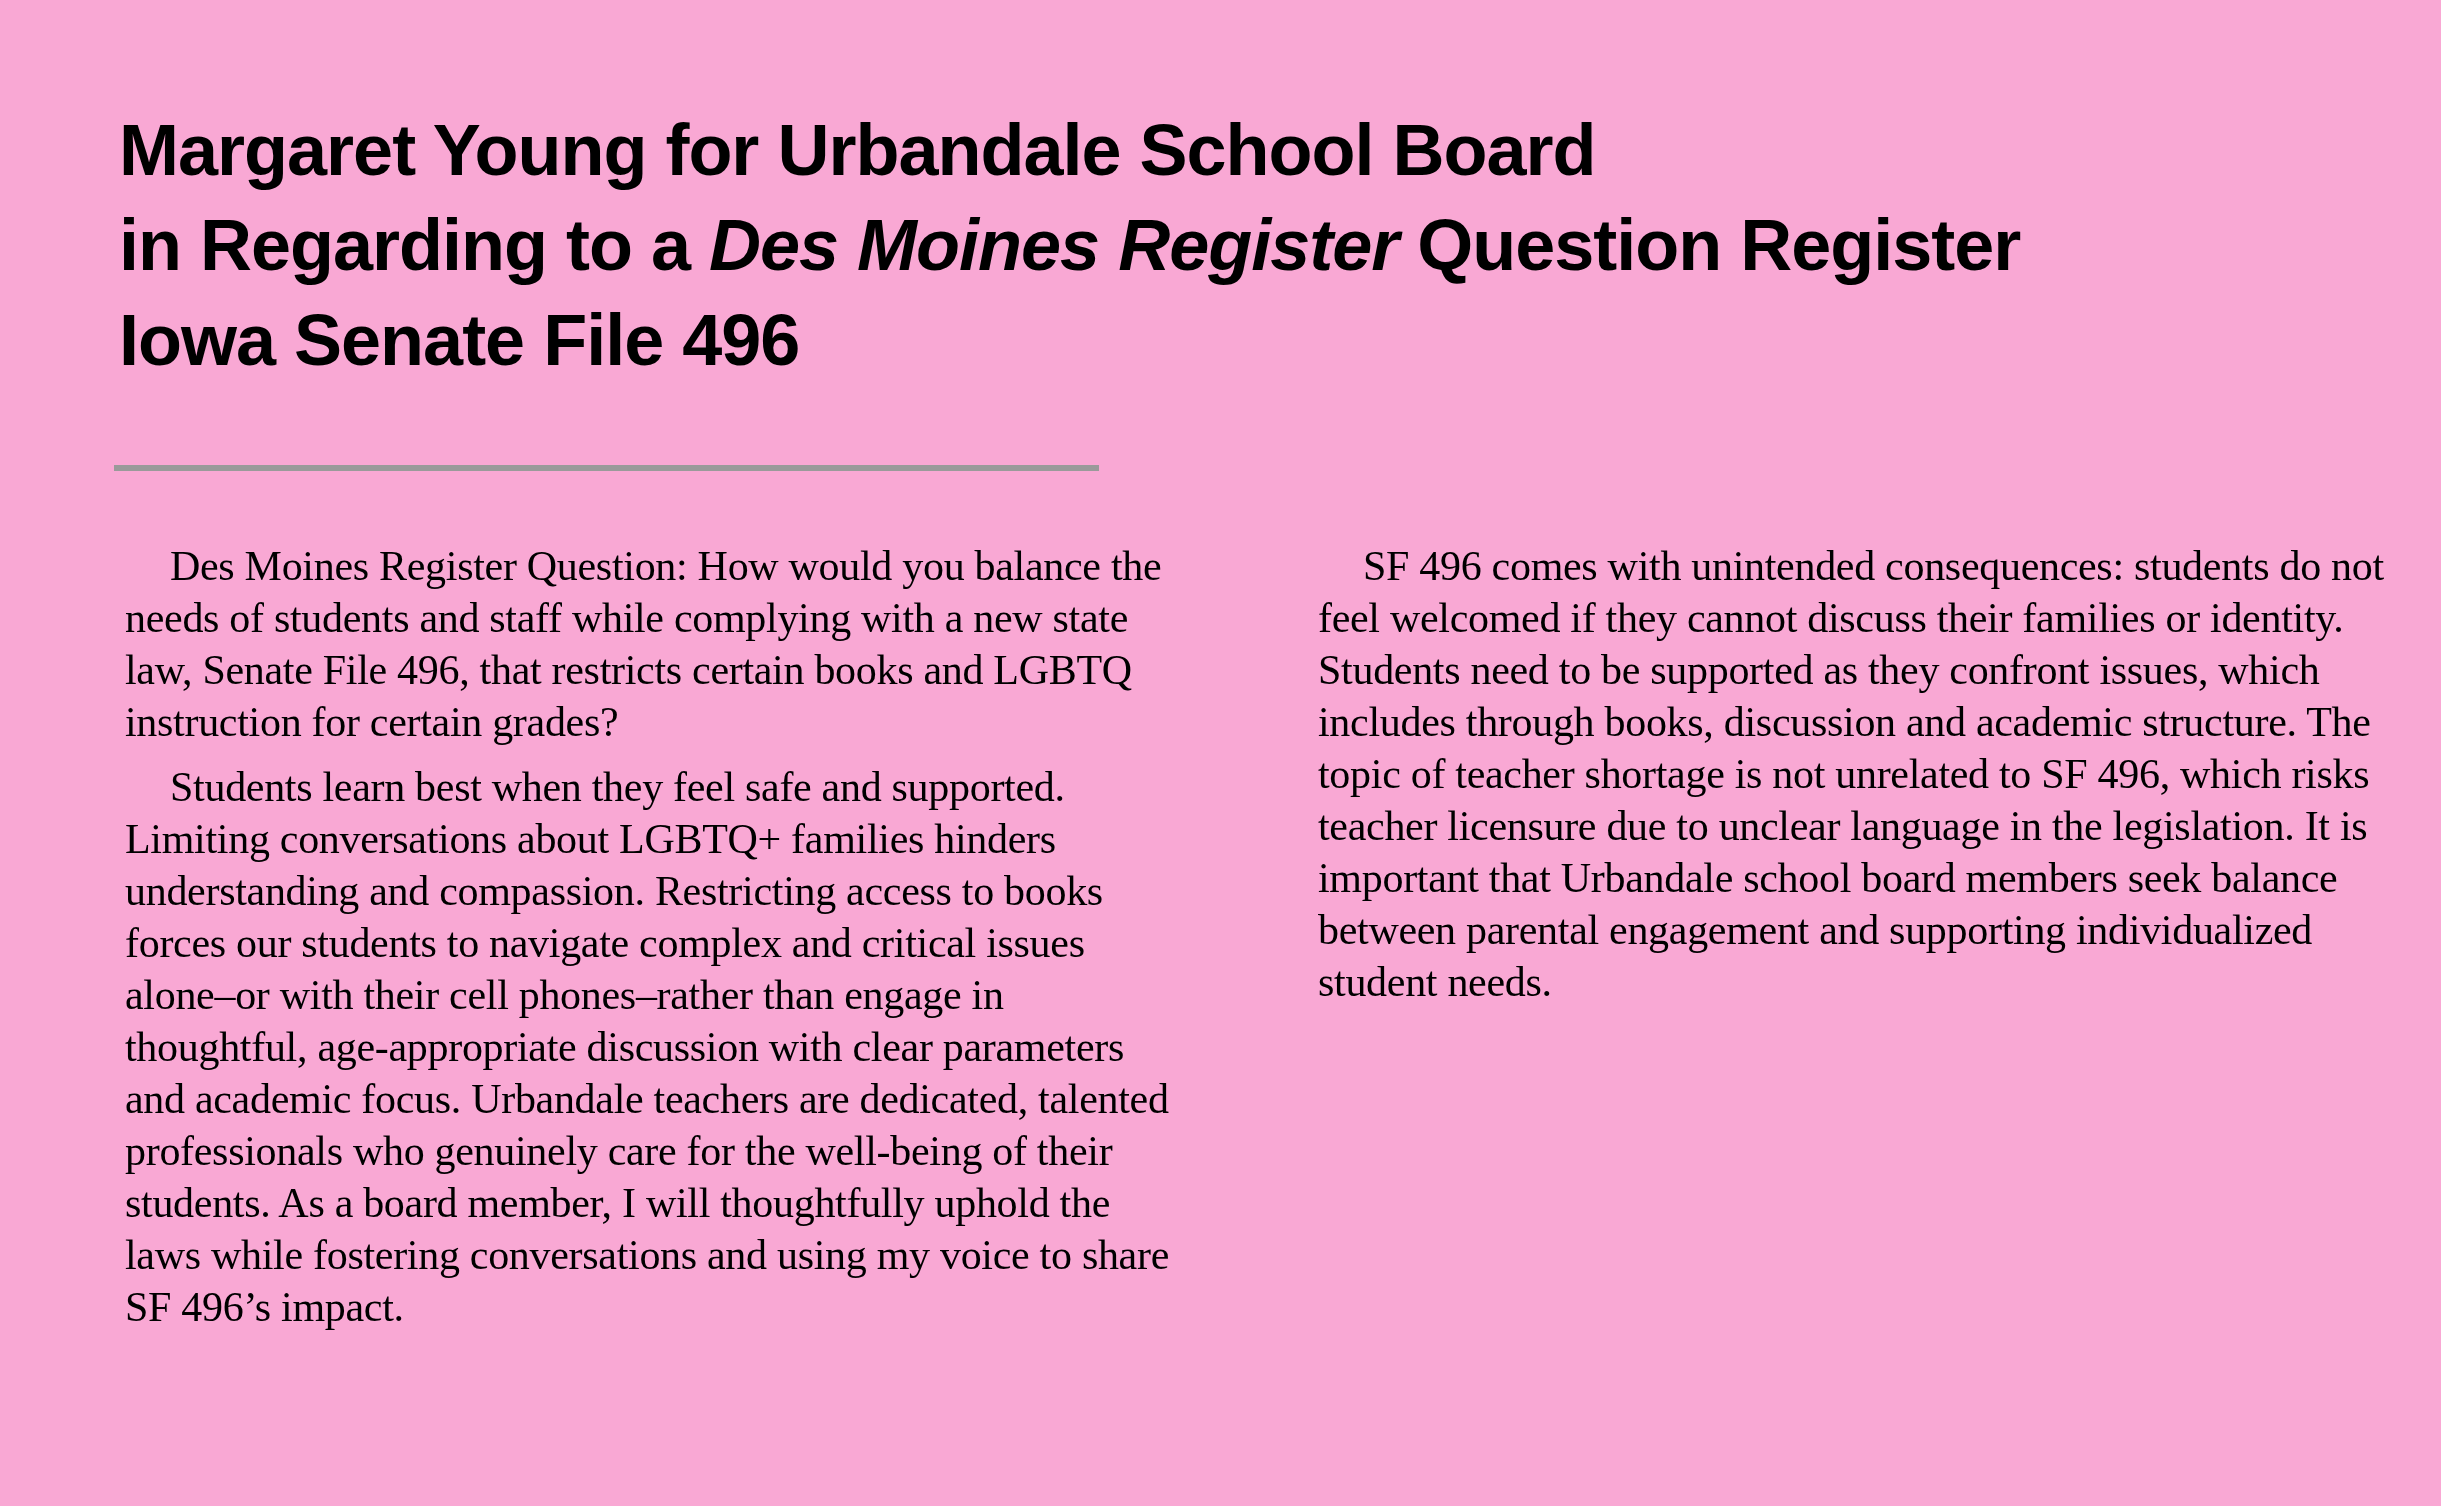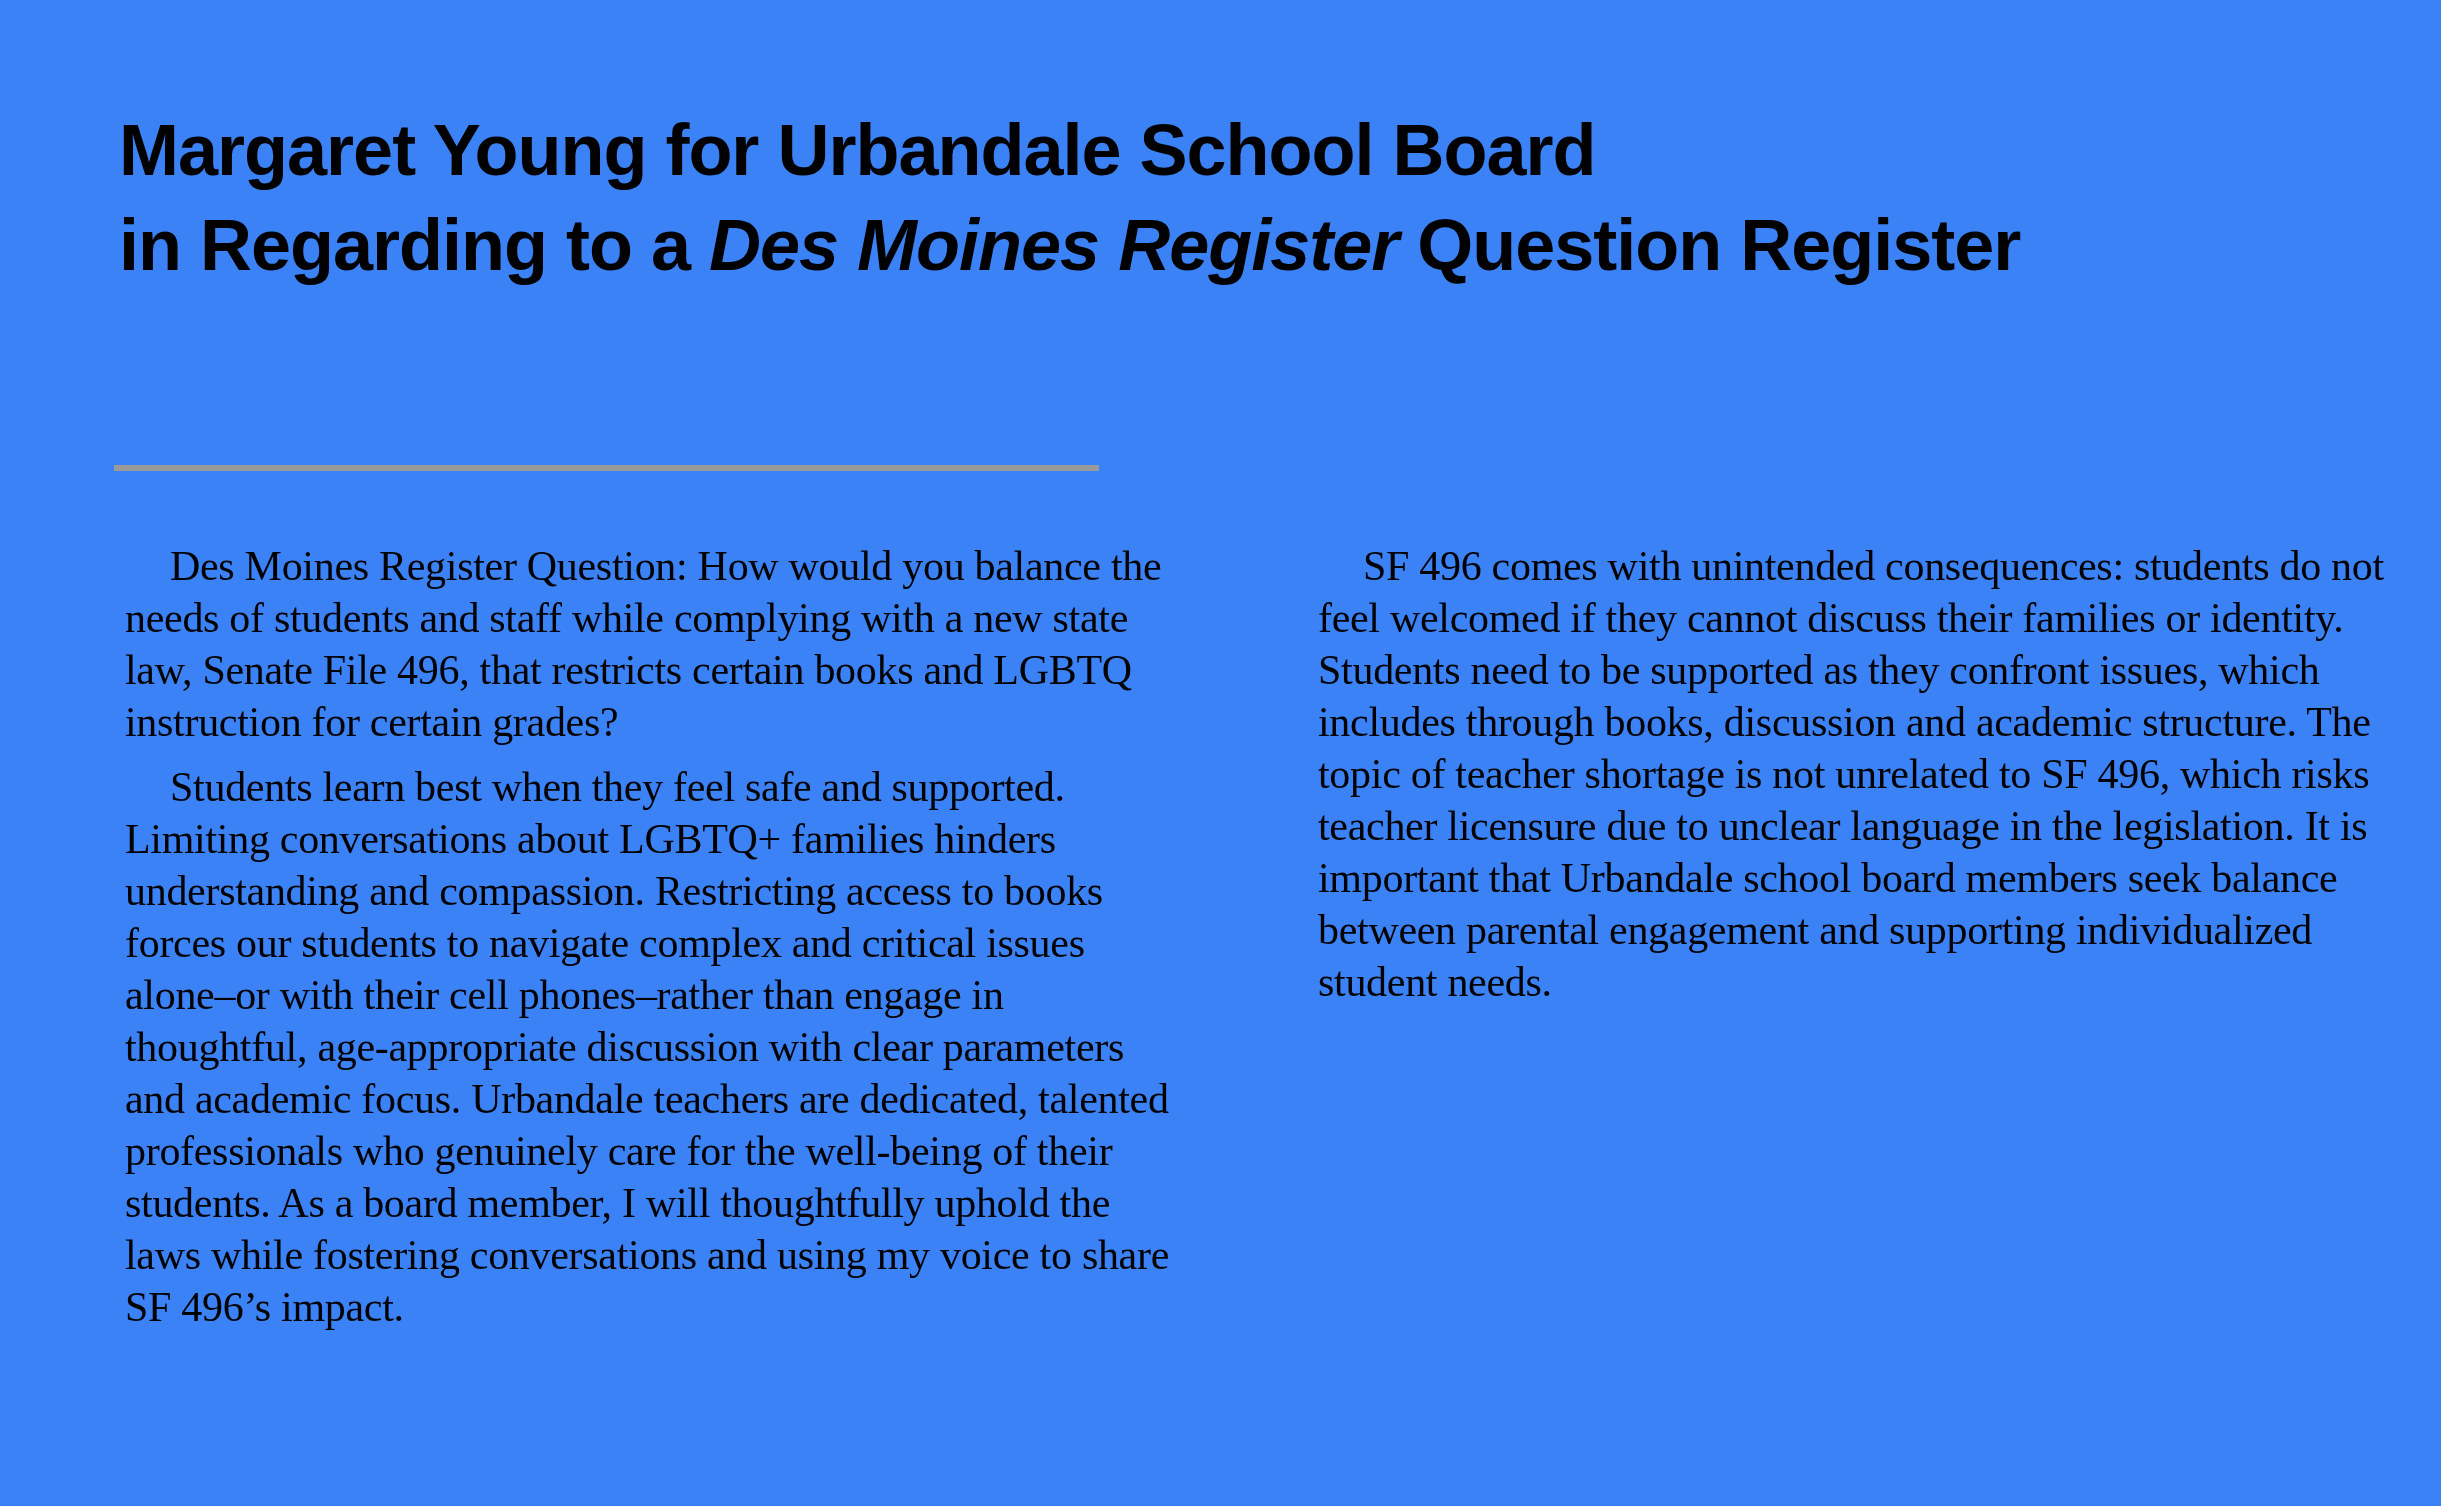--- a/index.html
+++ b/index.html
@@ -8,21 +8,21 @@
     position: relative;
     width: 2442px;
     height: 1506px;
     font-family: "Liberation Serif", serif;
     color: #000000;
     overflow: hidden;
   }
   .page {
     position: absolute;
     inset: 0;
-    background: #3b82f6;
+    background: #f9a8d4;
     padding-left: 13px;
   }
   .doc-title {
     position: absolute;
     left: 119px;
     top: 103px;
     width: 2249px;
     font-family: "Liberation Sans", sans-serif;
     font-weight: 700;
     font-size: 72px;
@@ -54,20 +54,21 @@
   .col p { text-indent: 45px; margin: 13px; }
 </style>
 </head>
 <body>
 
 <main class="page">
 
   <h1 class="doc-title">
     <span class="t-line">Margaret Young for Urbandale School Board</span>
     <span class="t-line"><span>in Regarding to a </span><span class="pub-italic">Des Moines Register</span><span> Question Register</span></span>
+    <span class="t-line">Iowa Senate File 496</span>
   </h1>
 
   <div class="divider"></div>
 
   <section class="col col-left">
     <p>Des Moines Register Question: How would you balance the needs of students and staff while complying with a new state law, Senate File 496, that restricts certain books and LGBTQ instruction for certain grades?</p>
     <p>Students learn best when they feel safe and supported. Limiting conversations about LGBTQ+ families hinders understanding and compassion. Restricting access to books forces our students to navigate complex and critical issues alone–or with their cell phones–rather than engage in thoughtful, age-appropriate discussion with clear parameters and academic focus. Urbandale teachers are dedicated, talented professionals who genuinely care for the well-being of their students. As a board member, I will thoughtfully uphold the laws while fostering conversations and using my voice to share SF 496’s impact.</p>
   </section>
 
   <section class="col col-right">

